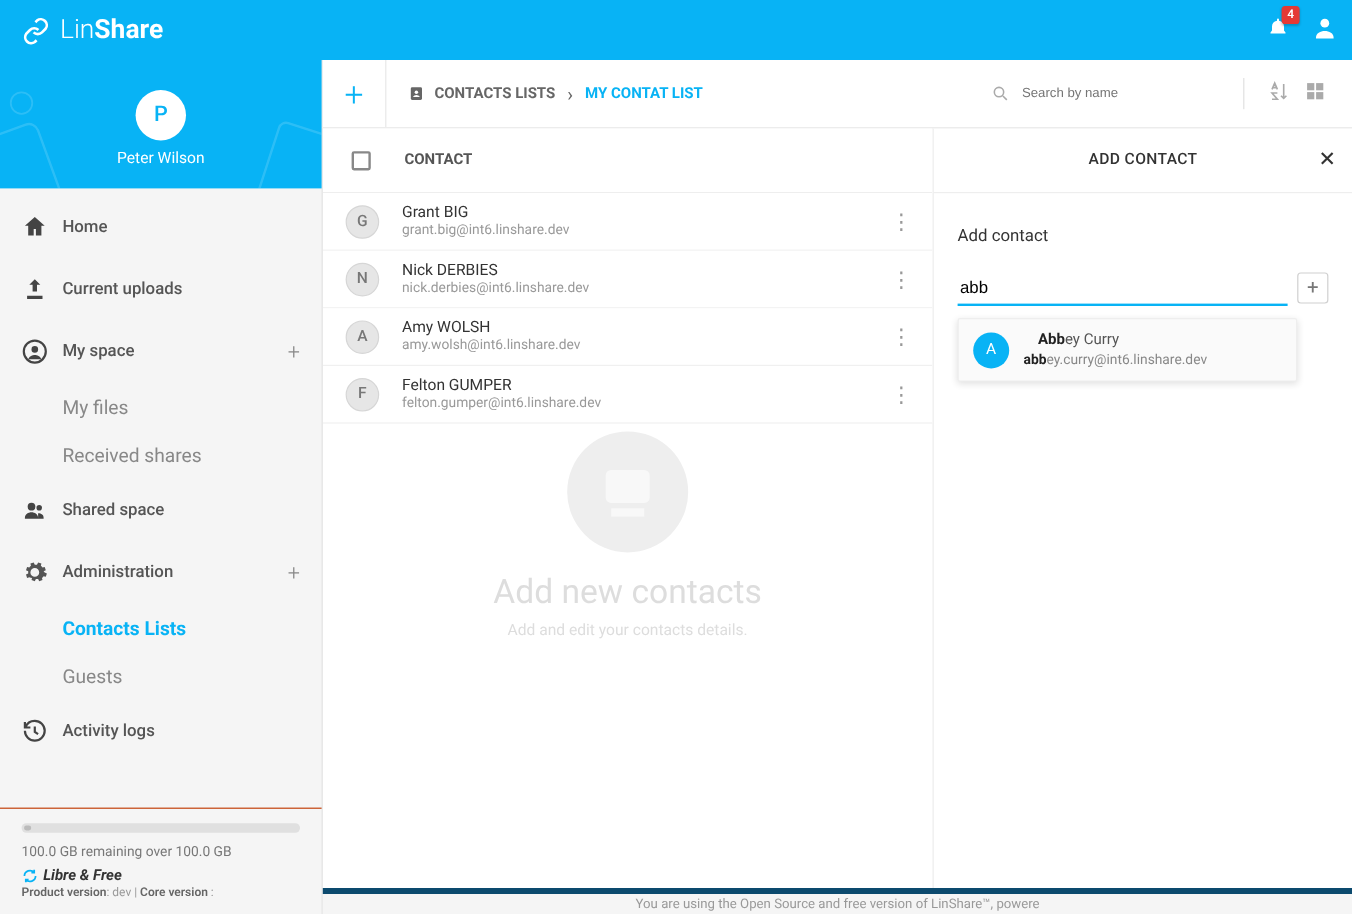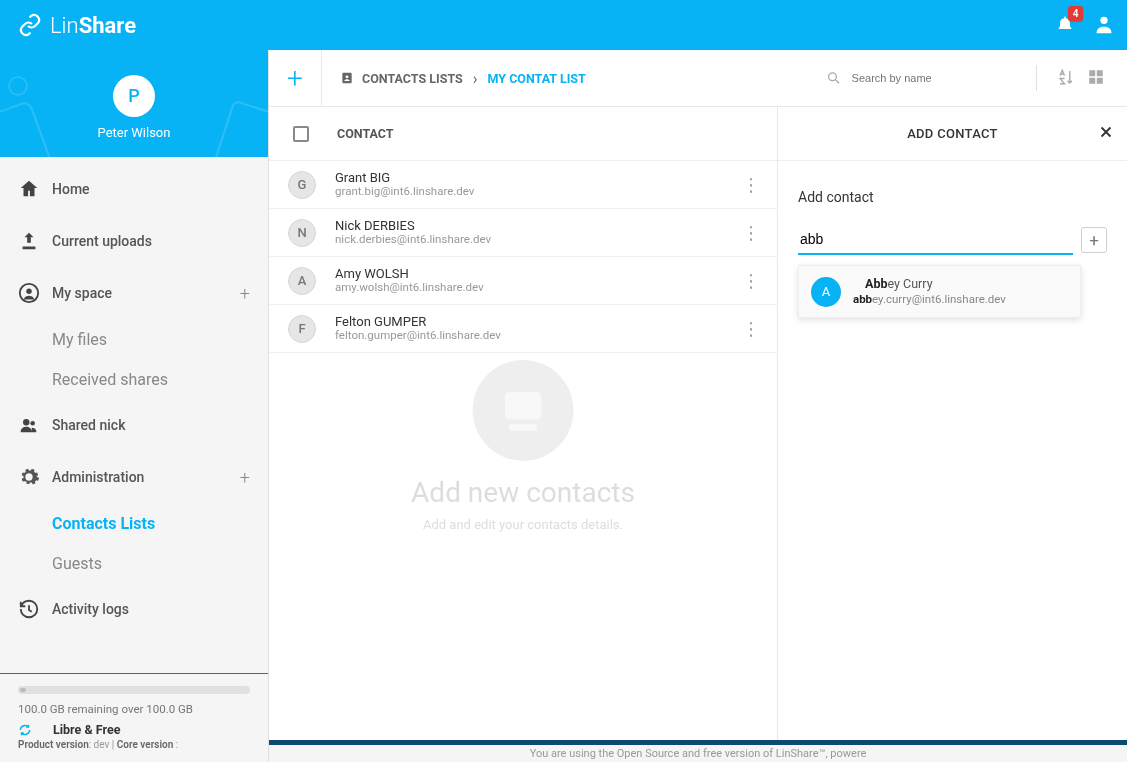--- a/index.html
+++ b/index.html
@@ -2,21 +2,21 @@
 <html><head>
 <meta charset="utf-8">
 <style>
 * { box-sizing: border-box; margin: 0; padding: 0; }
 body { font-family: -apple-system, BlinkMacSystemFont, "Segoe UI", Roboto, Arial, sans-serif; font-size: 14px; color: #333; background: #fff; overflow: hidden; }
 
 .app { width: 1127px; height: 762px; display: flex; flex-direction: column; }
 
 
 .header { height: 50px; background: #08b3f5; color: #fff; display: flex; align-items: center; justify-content: space-between; padding: 0 12px 0 18px; }
-.logo { display: flex; align-items: flex-start; font-size: 22px; font-weight: 300; gap: 8px; }
+.logo { display: flex; align-items: flex-end; font-size: 22px; font-weight: 300; gap: 8px; }
 .logo svg { width: 24px; height: 24px; }
 .logo b { font-weight: 700; }
 .header-right { display: flex; align-items: center; gap: 18px; }
 .header-icon { position: relative; cursor: pointer; }
 .badge { position: absolute; top: -8px; right: -8px; background: #e53935; color: #fff; font-size: 10px; width: 15px; height: 15px; border-radius: 3px; display: flex; align-items: center; justify-content: center; font-weight: 600; box-shadow: 0 1px 2px rgba(0,0,0,.2); }
 
 
 .body { flex: 1; display: flex; overflow: hidden; }
 
 
@@ -29,21 +29,21 @@
 .nav { flex: 1; padding-top: 6px; overflow-y: auto; }
 .nav-item { display: flex; align-items: center; height: 52px; padding: 0 18px; color: #555; cursor: pointer; font-size: 14px; font-weight: 500; position: relative; }
 .nav-item.sub { height: 40px; padding-left: 52px; font-weight: 400; color: #888; font-size: 16px; }
 .nav-item.active { color: #08b3f5; font-weight: 700; }
 .nav-item .nicon { width: 22px; height: 22px; margin-right: 12px; color: #444; flex-shrink: 0; }
 .nav-item .plus { margin-left: auto; color: #888; font-size: 18px; font-weight: 300; }
 
 .storage { padding: 12px 18px; border-top: 1px solid #c2410c; color: #777; font-size: 11.5px; }
 .storage-bar { height: 8px; border-radius: 4px; background: #e0e0e0; margin-bottom: 8px; position: relative; }
 .storage-bar::after { content: ''; position: absolute; left: 2px; top: 2px; bottom: 2px; width: 6px; border-radius: 2px; background: #bbb; }
-.libre { display: flex; align-items: flex-end; gap: 21px; color: #333; font-weight: 700; font-size: 12.5px; margin: 6px 0 2px; }
+.libre { display: flex; align-items: flex-end; gap: 4px; color: #333; font-style: italic; font-weight: 700; font-size: 12.5px; margin: 6px 0 2px; }
 .libre svg { color: #08b3f5; }
 .ver { font-size: 10px; color: #999; }
 .ver b { font-weight: 600; color: #666; }
 
 
 .main { flex: 1; display: flex; flex-direction: column; position: relative; background: #f5f5f5; }
 
 
 .toolbar { height: 57px; background: #fff; border-bottom: 1px solid #e8e8e8; display: flex; align-items: center; }
 .add-btn { width: 53px; height: 100%; display: flex; align-items: center; justify-content: center; border-right: 1px solid #e8e8e8; color: #08b3f5; font-size: 28px; font-weight: 300; cursor: pointer; }
@@ -166,21 +166,21 @@
           </div>
         <div class="nav-item sub">
             <span>Received shares</span>
           </div>
         <div class="nav-item">
           <svg class="nicon" viewBox="0 0 24 24" fill="currentColor">
               <circle cx="9" cy="9" r="3.5"></circle>
               <circle cx="16" cy="10" r="2.5"></circle>
               <path d="M3 19c0-3 3-5 6-5s6 2 6 5v1H3zM15 15c3 0 5 1.5 5 4v1h-5"></path>
             </svg>
-          <span>Shared nick</span>
+          <span>Shared space</span>
         </div>
         <div class="nav-item">
           <svg class="nicon" viewBox="0 0 24 24" fill="currentColor">
               <path d="M12 8a4 4 0 100 8 4 4 0 000-8zm9 4l2 1-1 3-2-.5a8 8 0 01-1.5 1.5l.5 2-3 1-1-2h-2l-1 2-3-1 .5-2A8 8 0 017 16.5L5 17l-1-3 2-1v-2l-2-1 1-3 2 .5A8 8 0 018.5 6L8 4l3-1 1 2h2l1-2 3 1-.5 2A8 8 0 0119 7.5l2-.5 1 3-2 1z" opacity=".9"></path>
             </svg>
           <span>Administration</span>
           <span class="plus">+</span>
         </div>
         <div class="nav-item sub active">
             <span>Contacts Lists</span>

